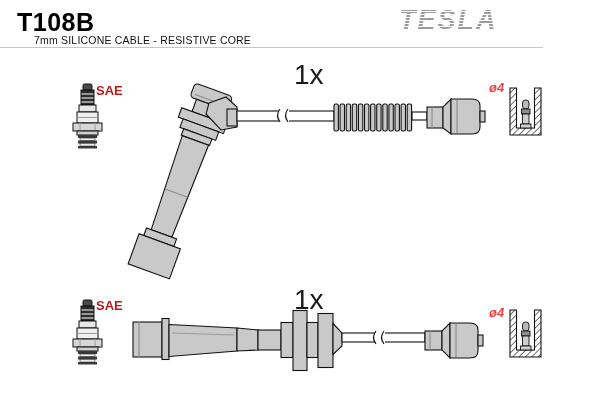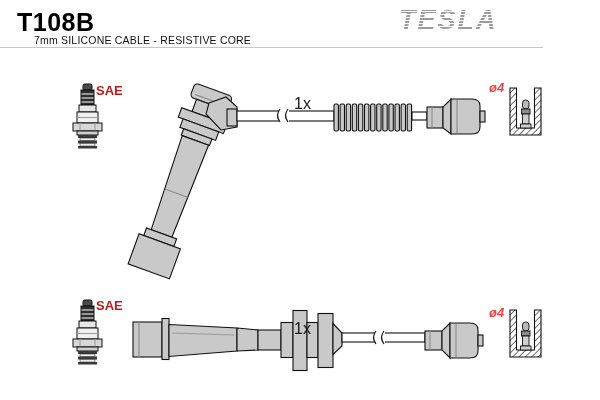--- a/index.html
+++ b/index.html
@@ -21,21 +21,21 @@
     position:absolute; left:399px; top:6px;
     font-size:27px; font-weight:bold; font-style:italic;
     letter-spacing:2px; color:#9b9b9b; line-height:1.1;
   }
   .brand::after {
     content:""; position:absolute; inset:0; pointer-events:none;
     background:repeating-linear-gradient(180deg, rgba(255,255,255,0) 0 2px, #ffffff 2px 3px);
   }
   .rule { position:absolute; left:0; top:47px; width:600px; height:1px; background:#c6c6c6; }
   .sae { position:absolute; font-size:13px; font-weight:bold; color:#b91c1c; }
-  .qty { position:absolute; font-size:16px; color:#1a1a1a;margin-top:36px; }
+  .qty { position:absolute; font-size:28px; color:#1a1a1a; }
   .dia { position:absolute; font-size:13px; font-weight:bold; font-style:italic; color:#ef4444; }
 </style>
 </head>
 <body>
 
 <div class="stage">
 
   <svg class="art" width="600" height="400" viewBox="0 0 600 400">
     <defs>
       <pattern id="hatch" width="4.5" height="4.5" patternUnits="userSpaceOnUse" patternTransform="rotate(45)">

